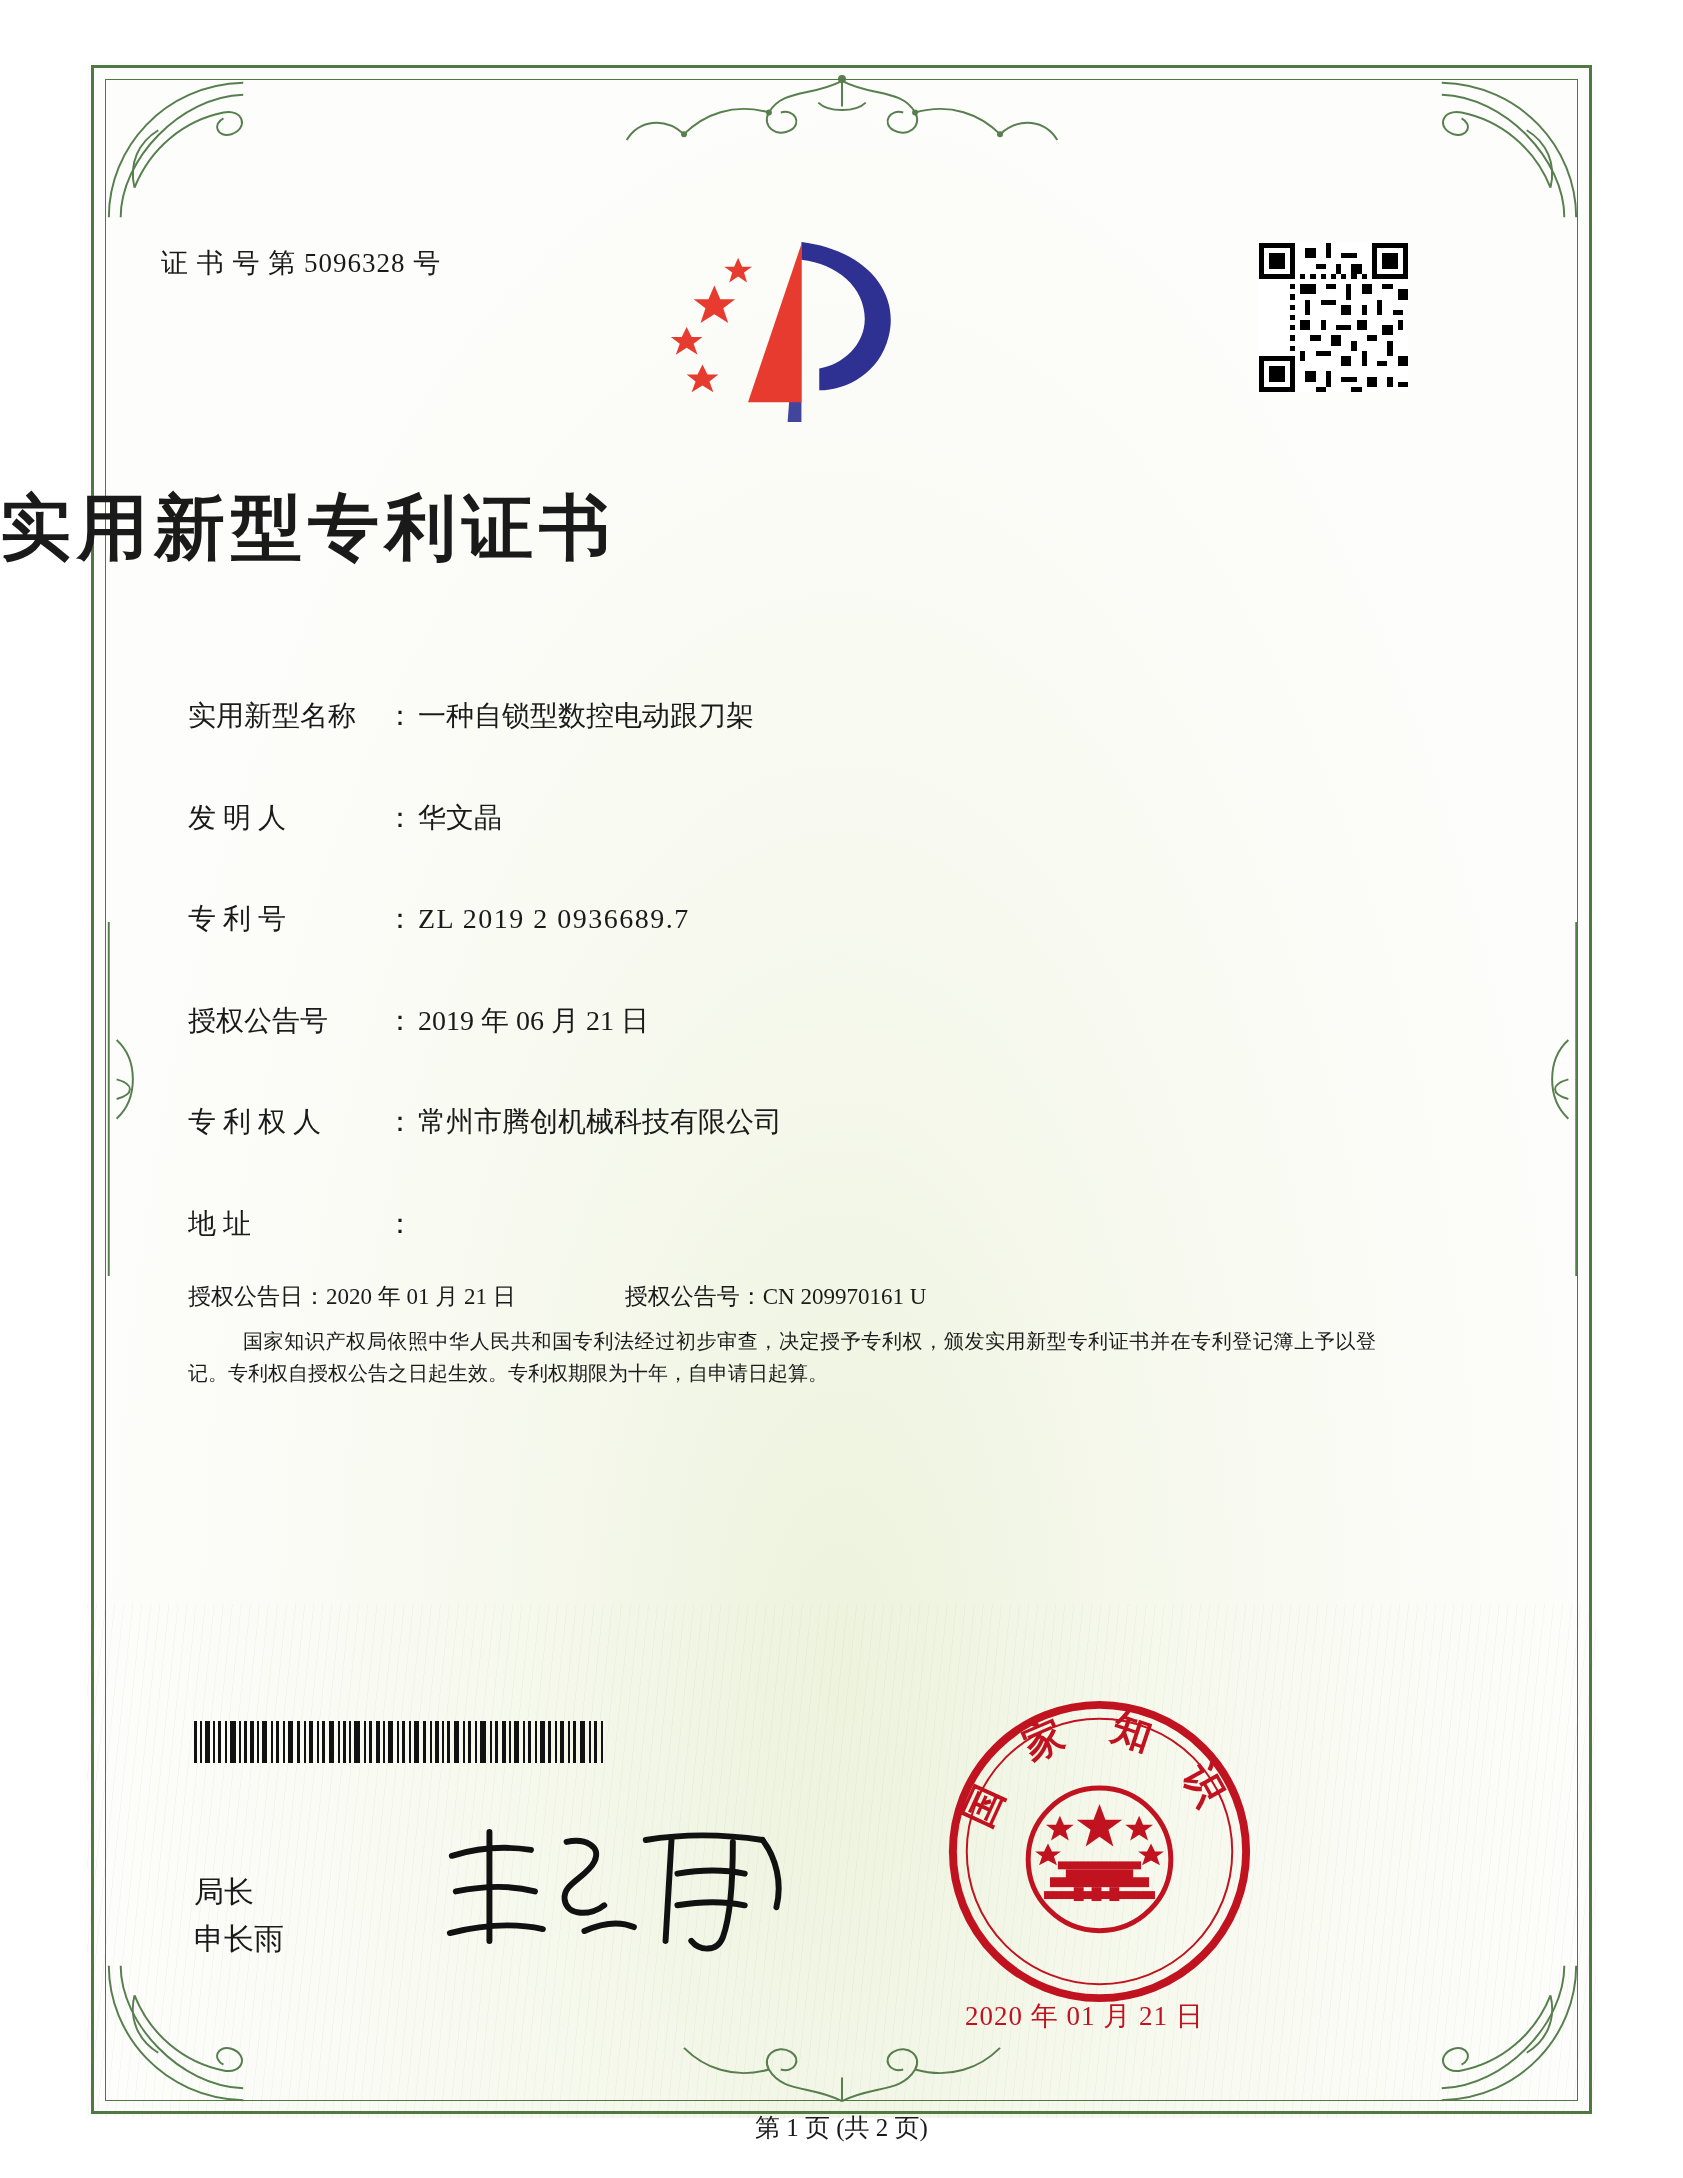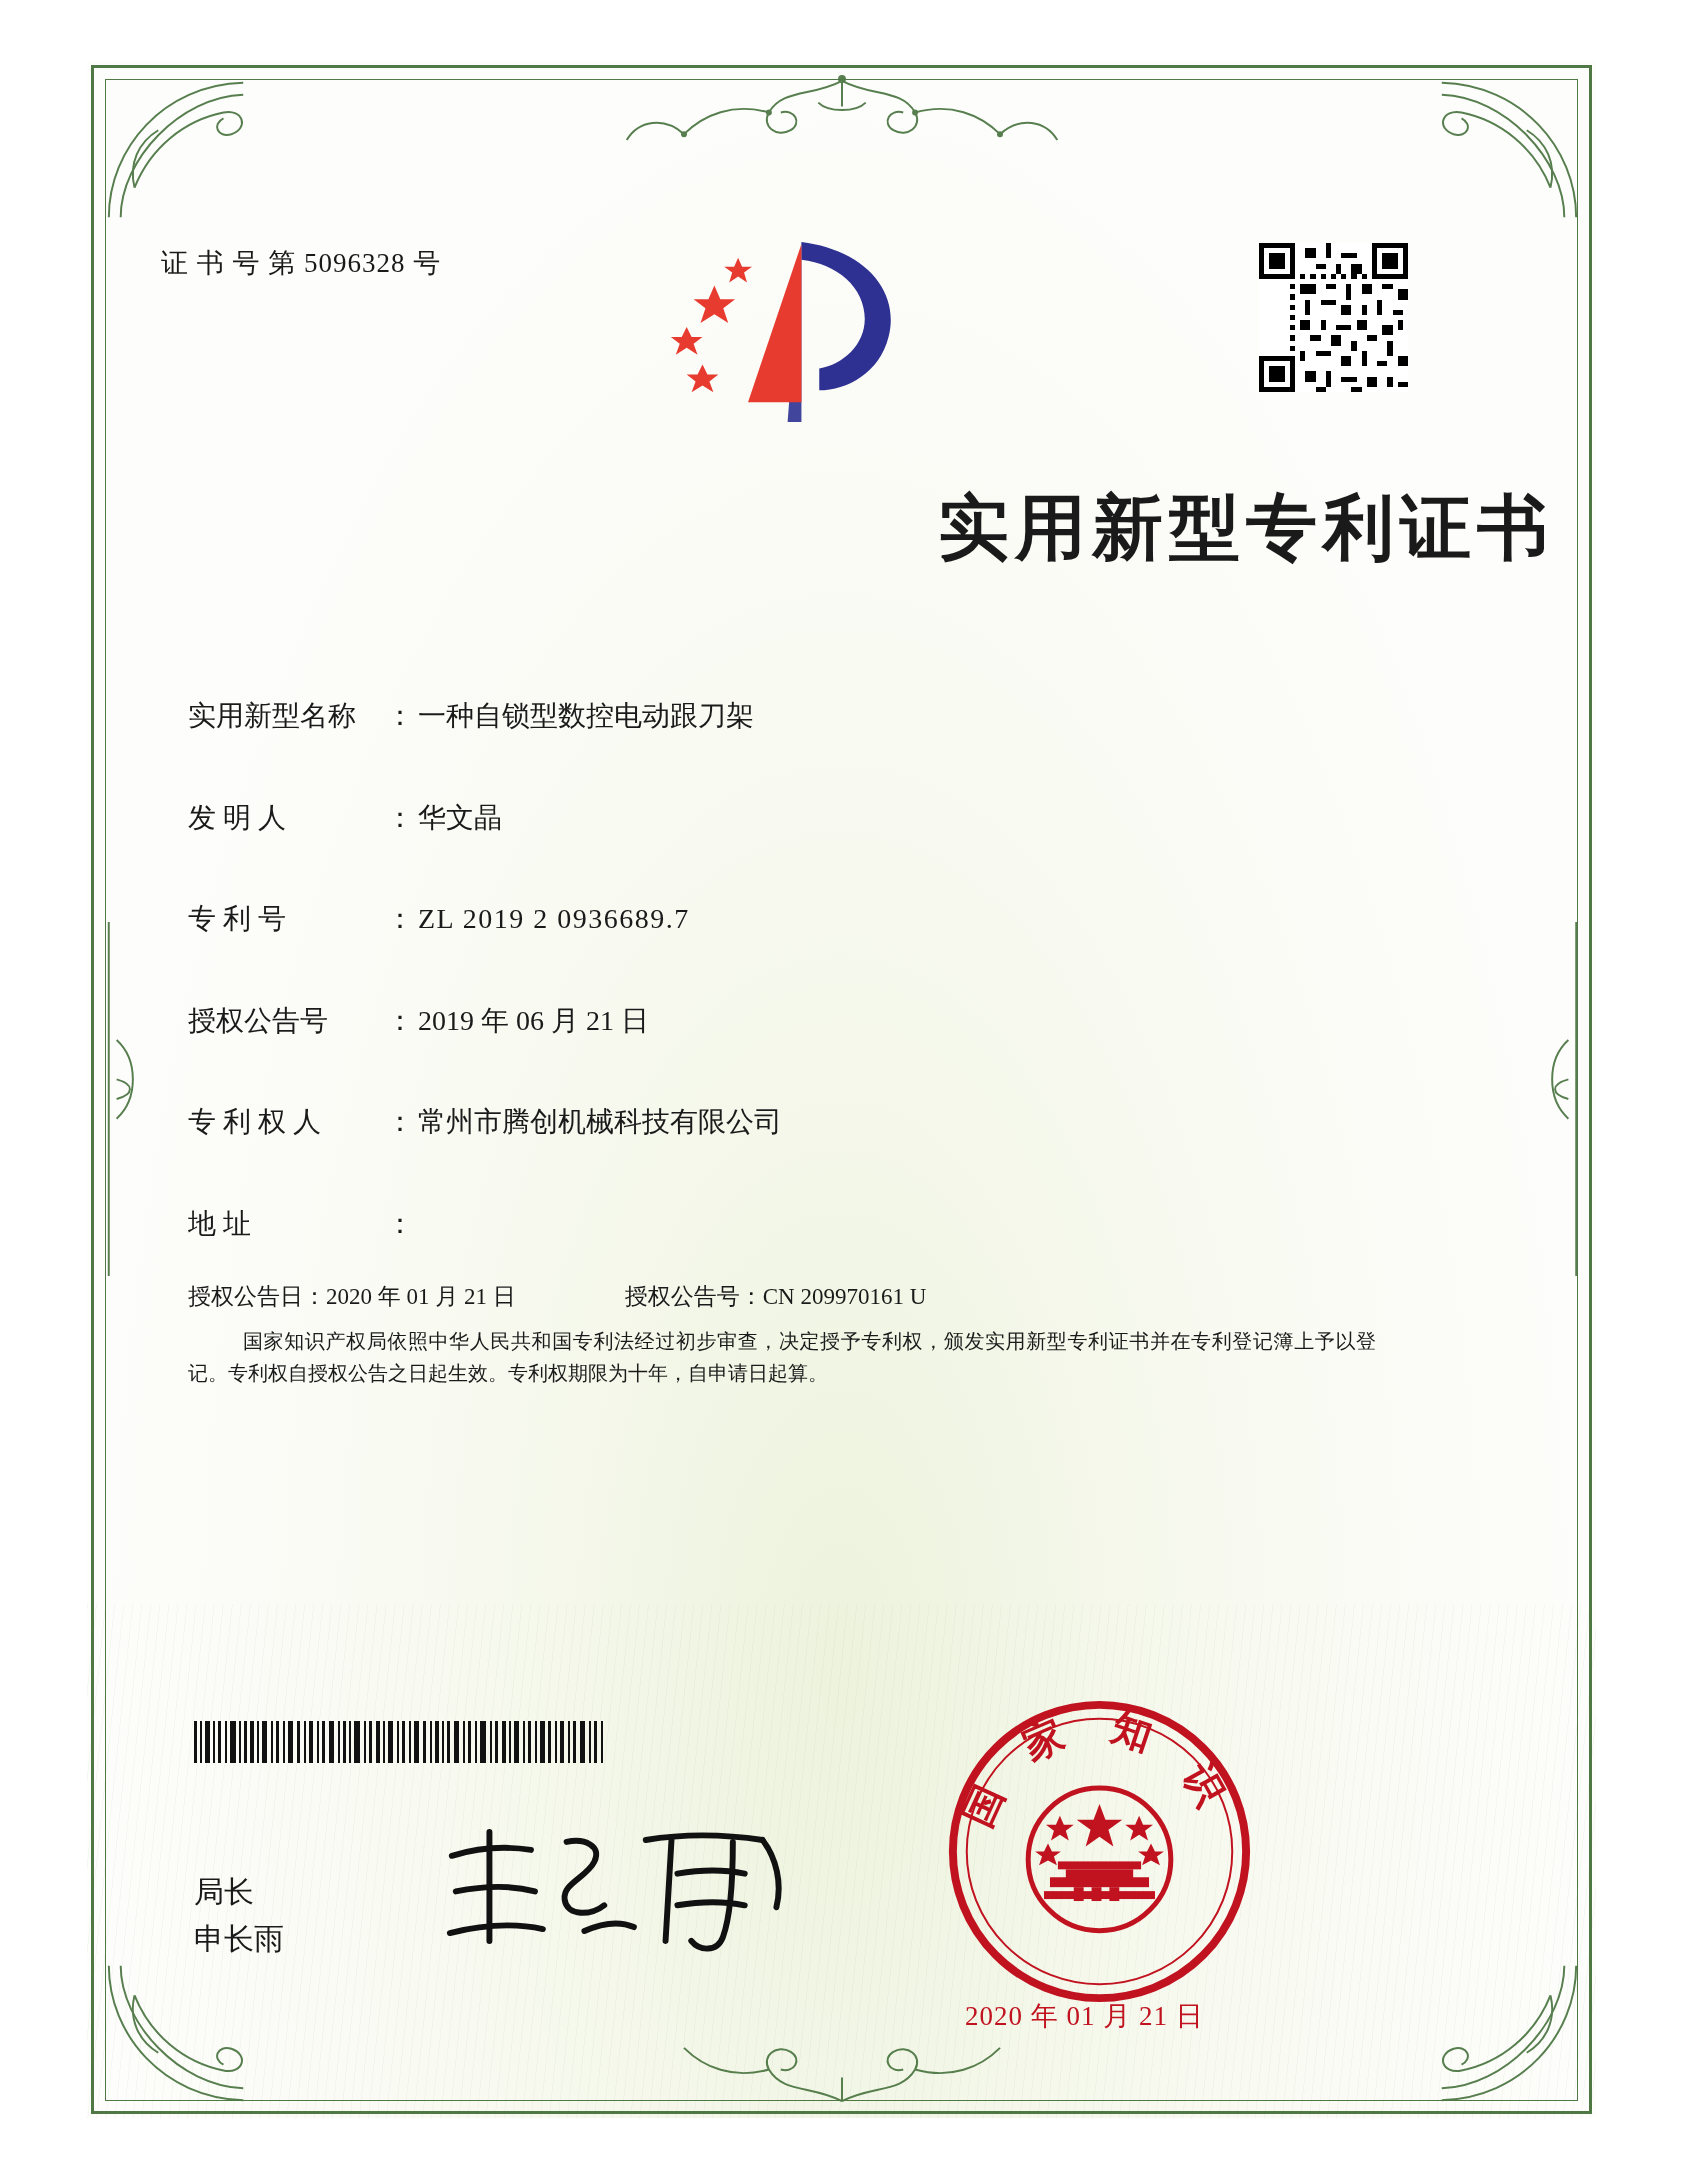--- a/index.html
+++ b/index.html
@@ -88,21 +88,21 @@
     top: 243px;
     width: 149px;
     height: 149px;
   }
 
   .title {
     position: absolute;
     left: 0;
     top: 481px;
     width: 1554px;
-    text-align: right;
+    text-align: left;
     font-size: 71px;
     font-weight: bold;
     letter-spacing: 6px;
     font-family: "DejaVu Serif", "Liberation Serif", serif;
   }
 
   
   .fields {
     position: absolute;
     left: 188px;
@@ -580,15 +580,16 @@
     <defs>
       <path id="sealArc" d="M 160 160 m -112 0 a 112 112 0 1 1 224 0"></path>
     </defs>
     <text font-family="'DejaVu Serif','Liberation Serif',serif" font-size="40" font-weight="bold" fill="#c1121f" letter-spacing="14">
       <textPath href="#sealArc" startOffset="6%">国 家 知 识 产 权 局</textPath>
     </text>
   </svg>
 
   <div class="seal-date">2020 年 01 月 21 日</div>
 
+  <div class="page-no">第 1 页 (共 2 页)</div>
 
 </div>
 
 
 </body></html>

